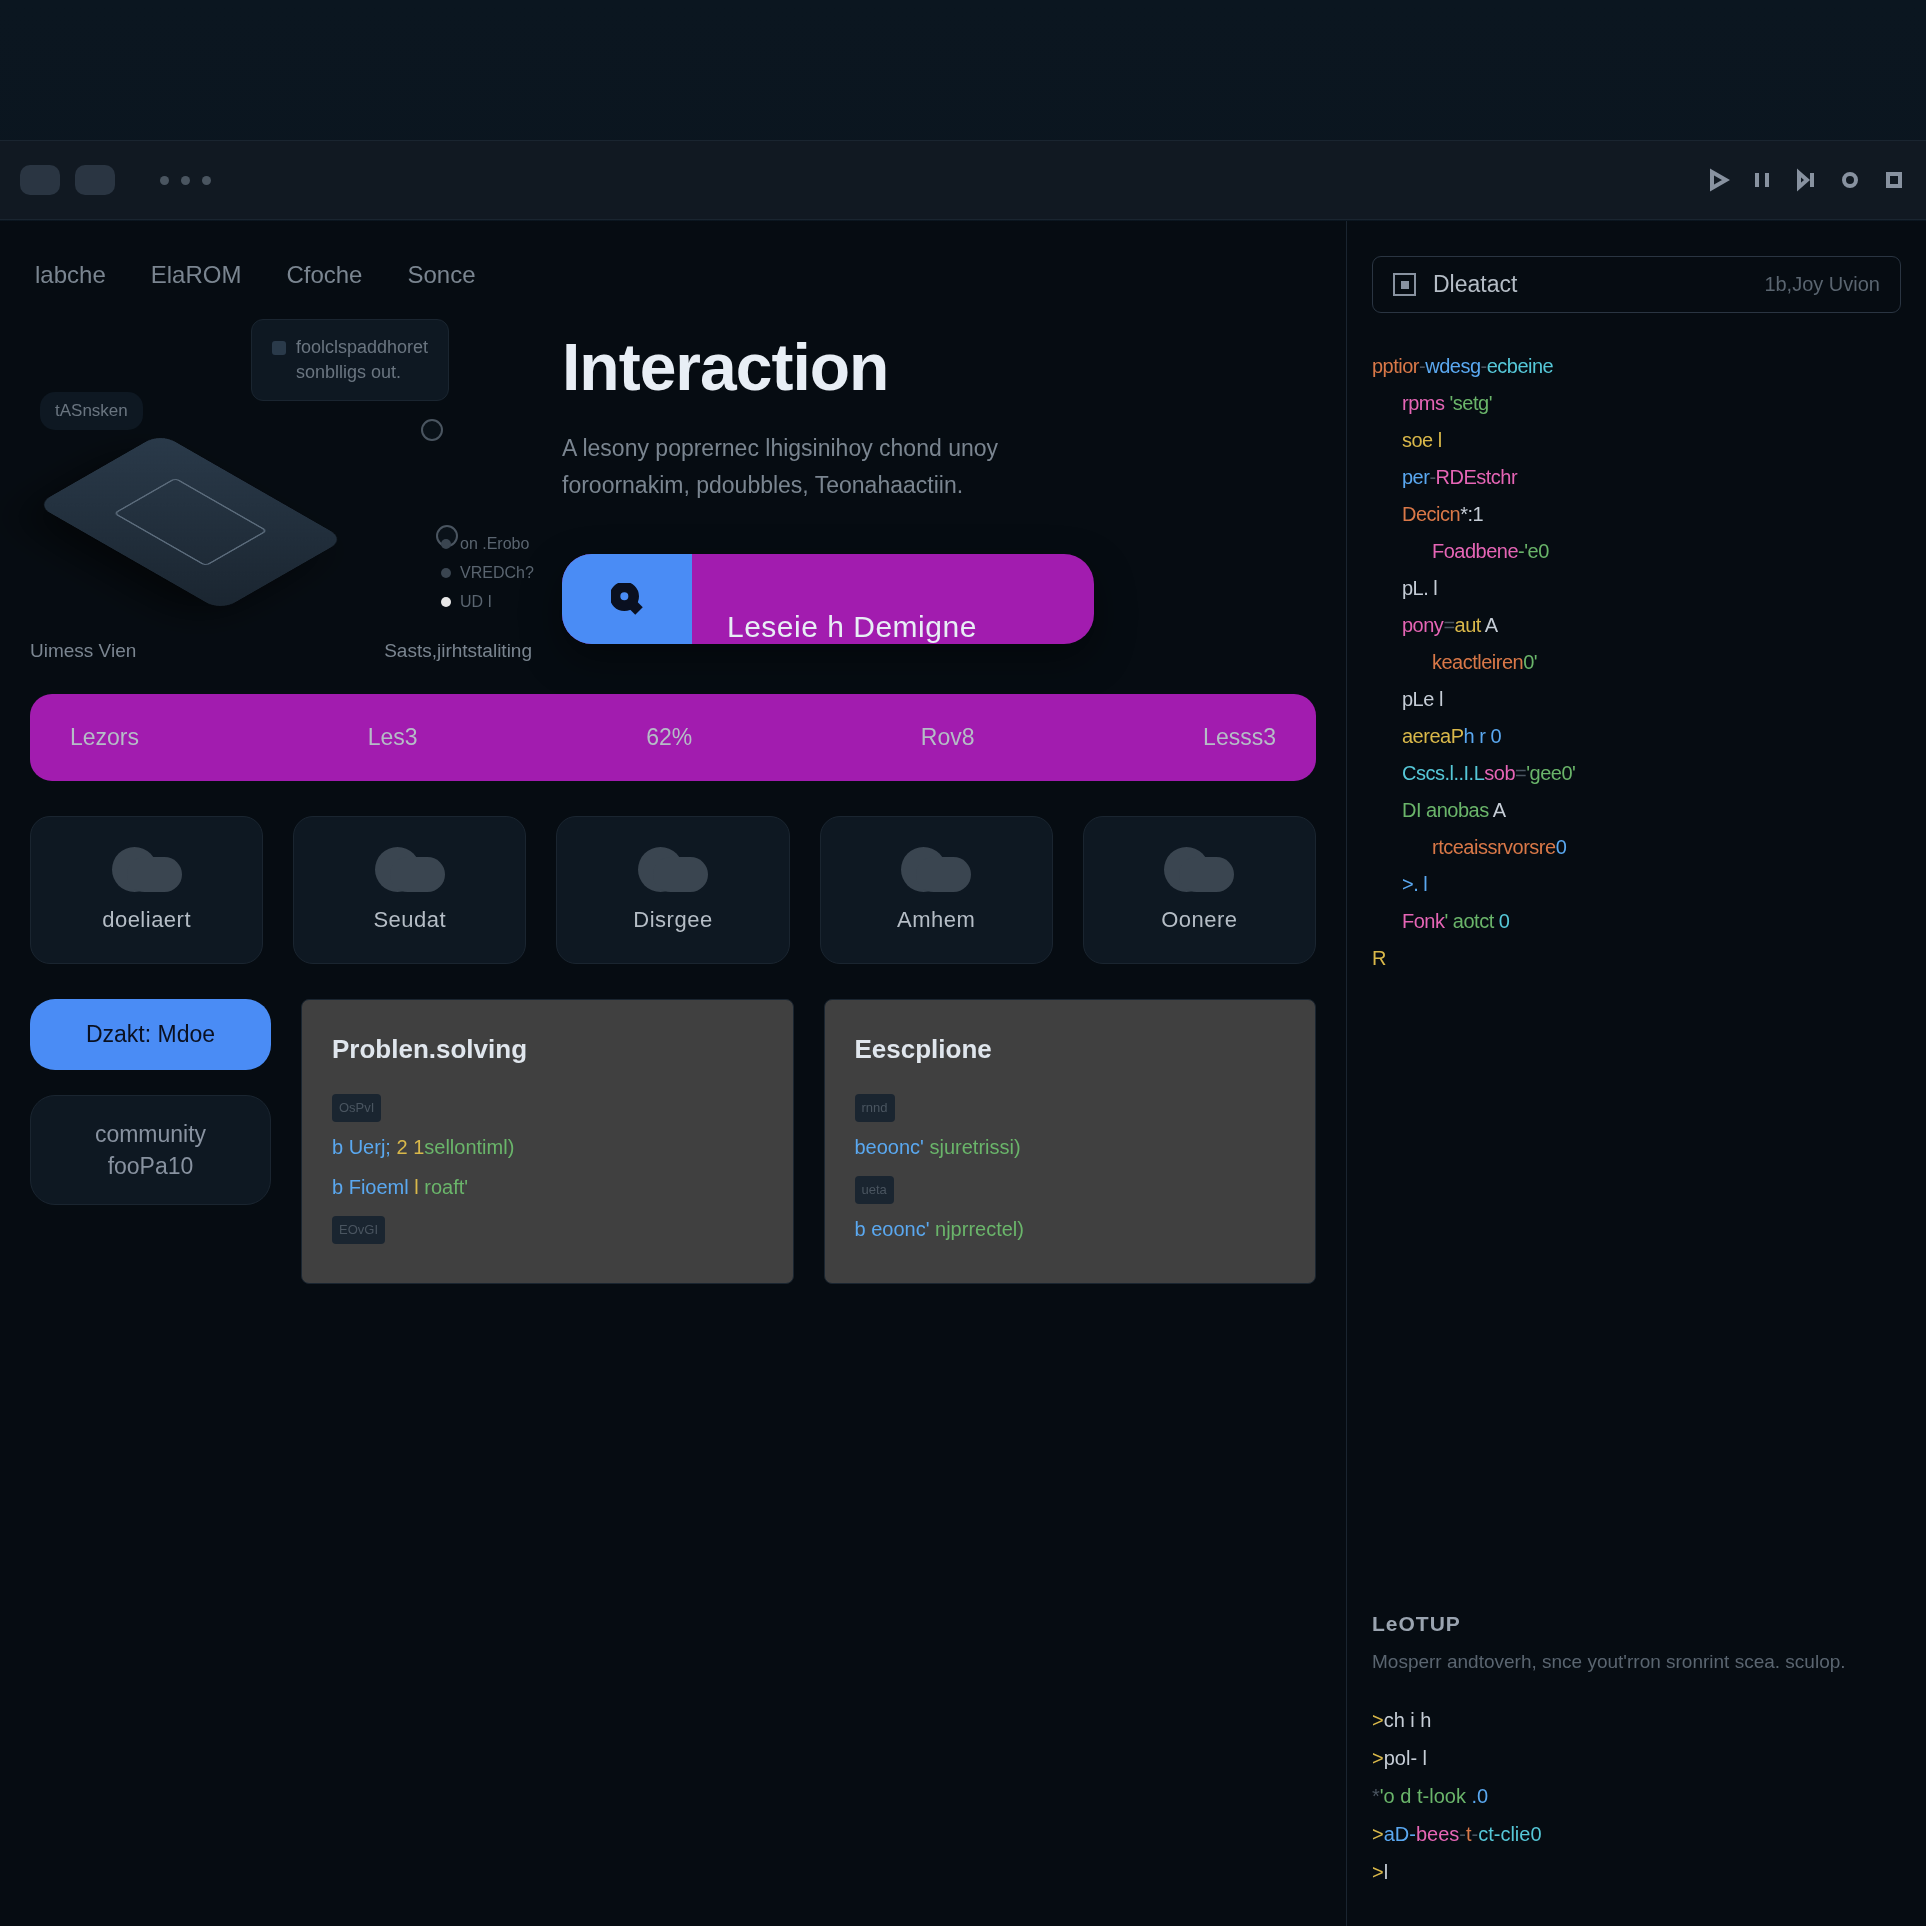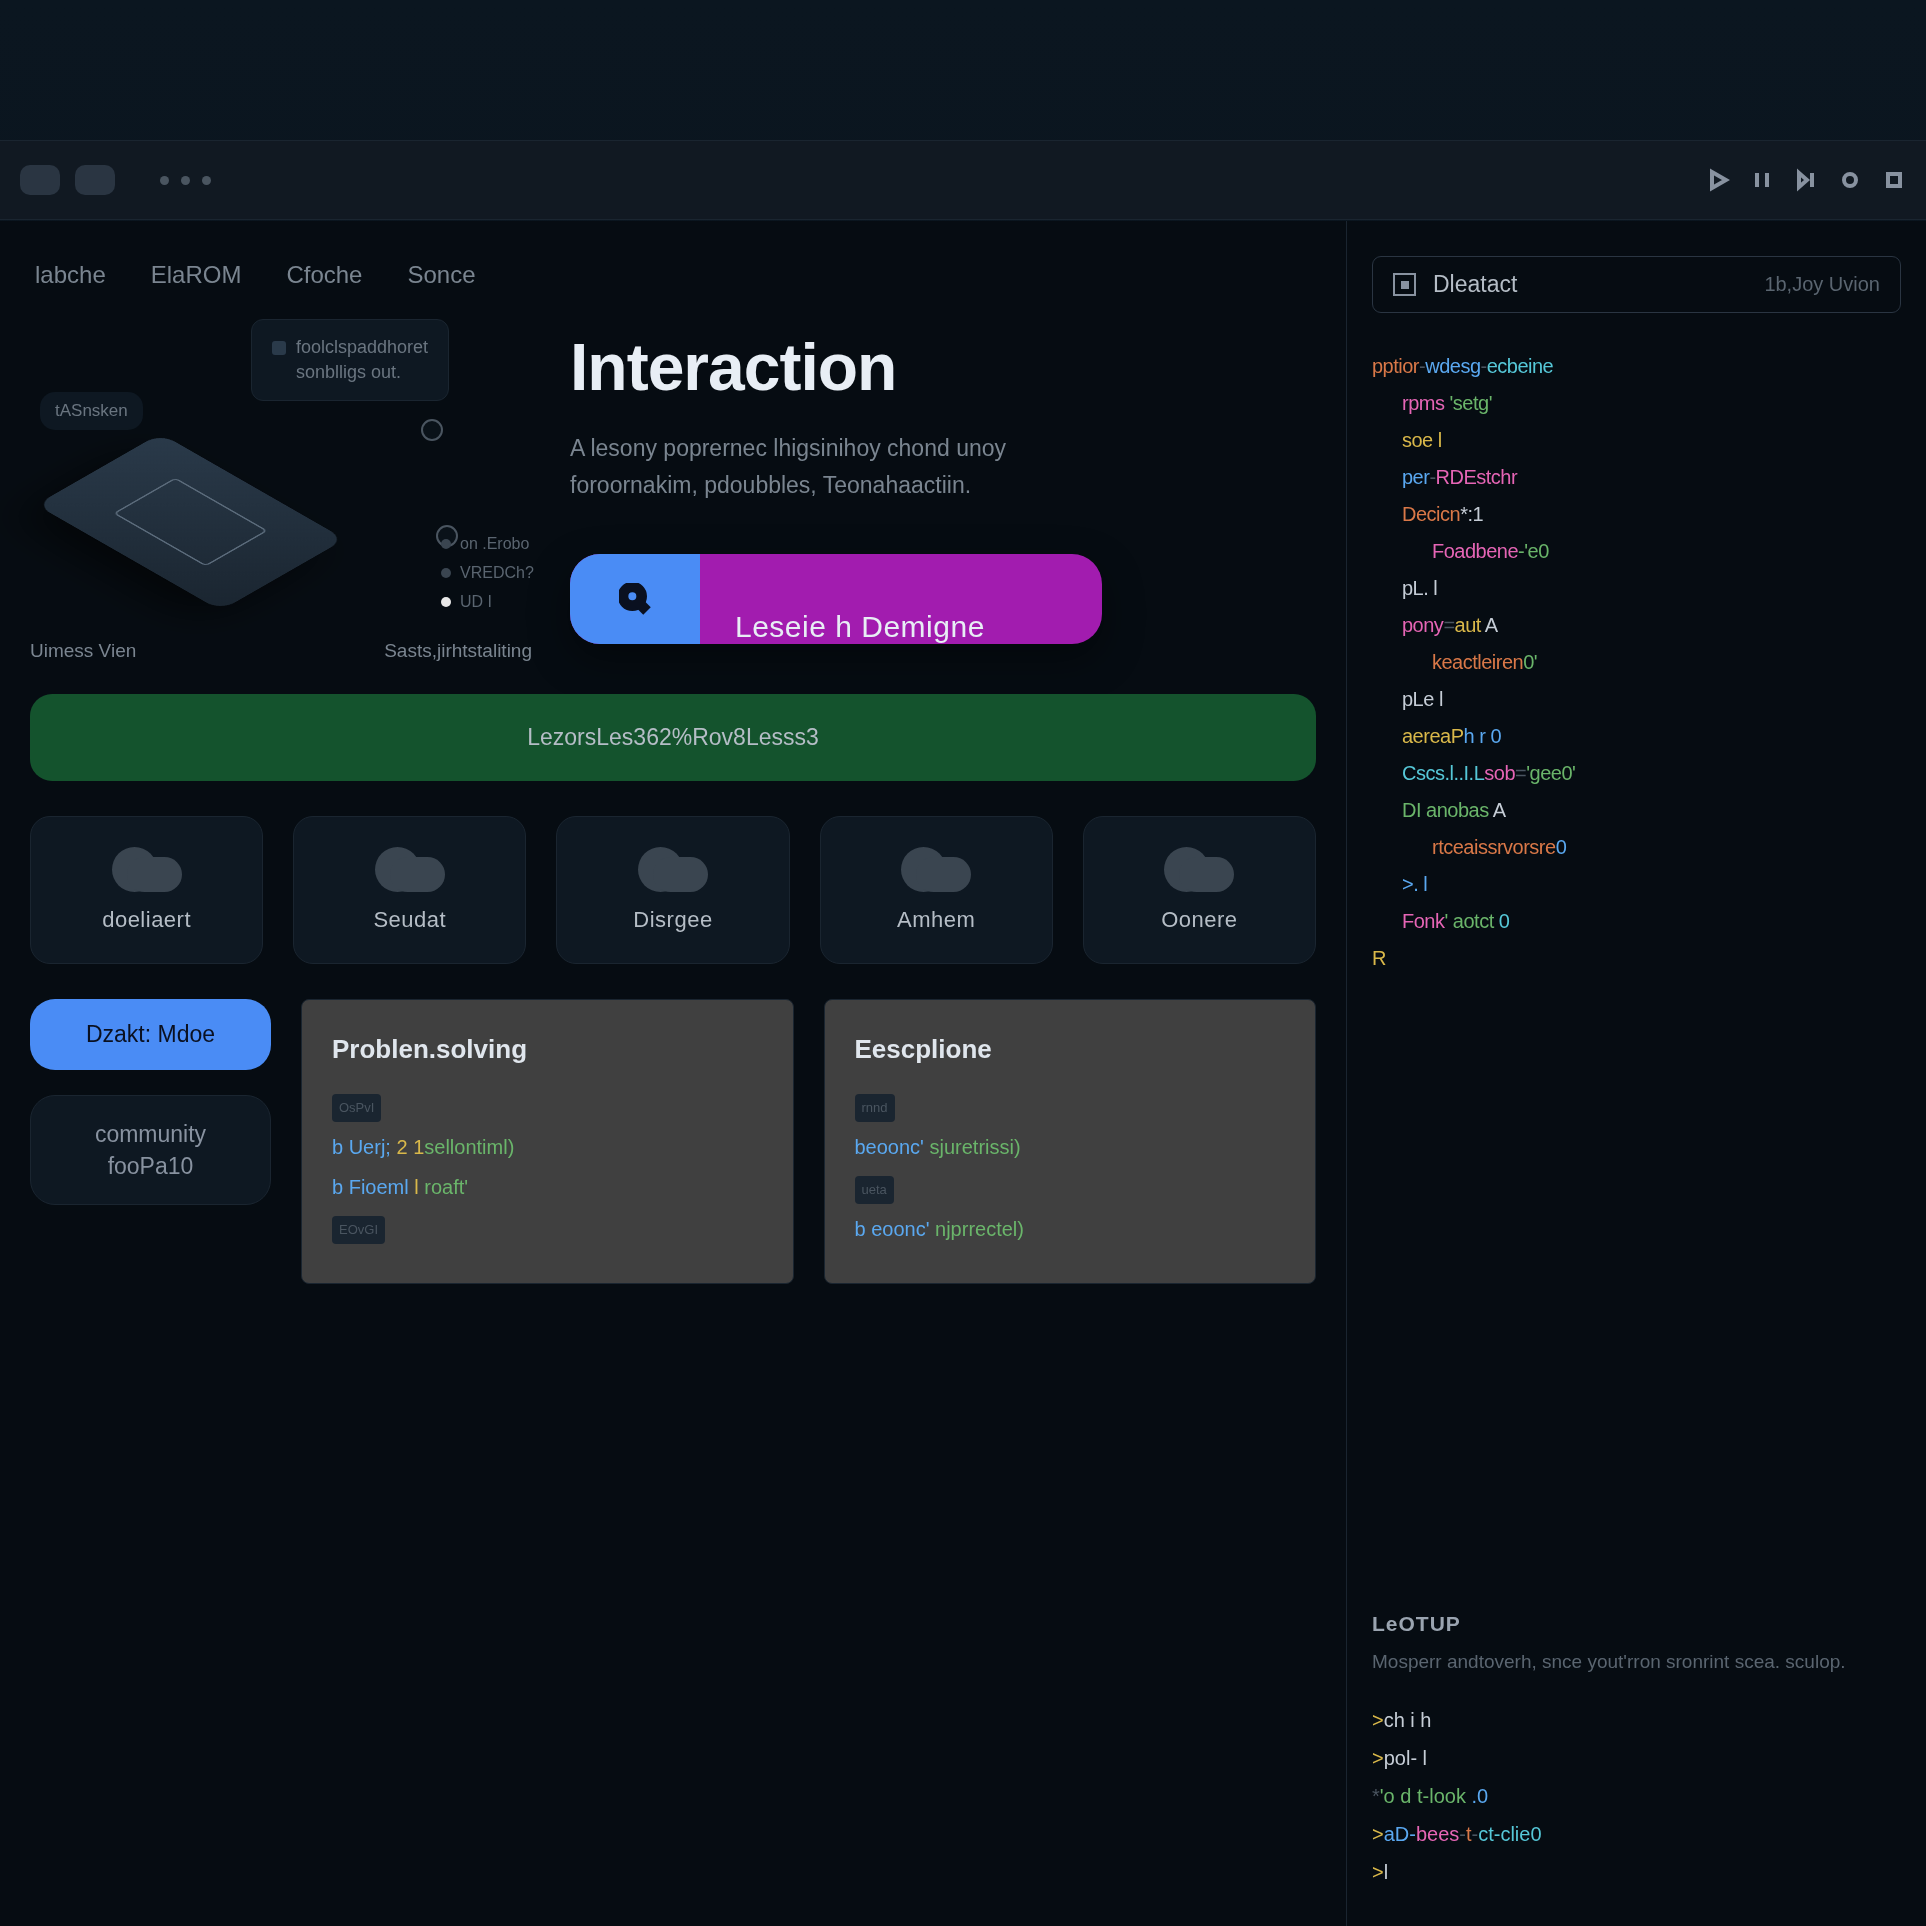--- a/index.html
+++ b/index.html
@@ -9,21 +9,21 @@
 .titlebar-left{display:flex;gap:15px;align-items:center}
 .pill{width:40px;height:30px;background:#2a3542;border-radius:10px}
 .dots{display:flex;gap:12px;margin-left:30px}
 .dot{width:9px;height:9px;background:#4a5560;border-radius:50%}
 .titlebar-right{margin-left:auto;display:flex;gap:20px;align-items:center;color:#7a8590}
 .ticon{width:24px;height:24px;stroke:#8892a0;fill:none;stroke-width:4}
 .app{position:absolute;top:221px;left:0;right:0;bottom:0;background:#060c12;display:flex}
 .main{flex:1;padding:40px 30px 30px 30px;display:flex;flex-direction:column}
 .topnav{display:flex;gap:45px;padding:0 0 30px 5px;font-size:24px;color:#7a8590}
 .topnav span{cursor:pointer}
-.hero{display:flex;gap:38px;margin-bottom:50px}
+.hero{display:flex;gap:30px;margin-bottom:50px}
 .hero-left{width:502px;position:relative}
 .annot{position:absolute;font-size:18px;color:#6a7580;line-height:1.4}
 .annot1{top:0;left:221px;background:#0e1822;padding:15px 20px;border-radius:12px;border:0.5px solid #1a2530}
 .bullet{display:inline-block;width:14px;height:14px;background:#2a3a4a;border-radius:3px;margin-right:10px;vertical-align:middle}
 .circ{position:absolute;width:22px;height:22px;border:2.5px solid #4a5560;border-radius:50%;background:#0a1219}
 .circ.c1{top:100px;left:391px}
 .circ.c2{top:206px;left:406px}
 .iso{position:absolute;top:115px;left:30px;width:261px;height:176px}
 .iso-shape{width:100%;height:100%;background:linear-gradient(135deg,#2a3a4a,#1a2530);transform:rotateX(55deg) rotateZ(45deg);border-radius:20px;box-shadow:0 30px 60px rgba(0,0,0,0.6)}
 .iso-inner{position:absolute;top:25%;left:25%;width:50%;height:50%;border:2px solid #5a6a7a;border-radius:6px}
@@ -34,21 +34,21 @@
 .ldot{width:10px;height:10px;background:#3a4550;border-radius:50%}
 .ldot.on{background:#e8e8e8}
 .labels{position:absolute;top:321px;left:0;right:0;display:flex;justify-content:space-between;font-size:19px;color:#7a8590}
 .hero-right{flex:1;padding-top:10px}
 .headline{font-size:66px;font-weight:700;color:#e8eef5;letter-spacing:-1px;margin-bottom:25px}
 .sub{font-size:23px;color:#7a8590;line-height:1.6;margin-bottom:50px;max-width:527px}
 .searchbtn{display:flex;align-items:flex-end;background:#a21caf;border-radius:30px;overflow:hidden;width:532px;height:90px;box-shadow:0 15px 40px rgba(0,0,0,0.4)}
 .searchbtn-icon{width:130px;height:100%;background:#4a8cf5;display:flex;align-items:center;justify-content:center}
 .searchbtn-icon svg{width:32px;height:32px;stroke:#0a1020;stroke-width:8;fill:none}
 .searchbtn-text{padding-left:35px;font-size:30px;color:#e8eef5;font-weight:500;letter-spacing:0.5px}
-.strip{background:#14532d;border-radius:22px;padding:30px 40px;display:flex;justify-content:center;margin-bottom:35px}
+.strip{background:#a21caf;border-radius:22px;padding:30px 40px;display:flex;justify-content:space-between;margin-bottom:35px}
 .strip span{font-size:23px;color:#b5bdc6}
 .cards{display:flex;gap:30px;margin-bottom:35px}
 .card{flex:1;background:#0e1822;border-radius:20px;padding:25px 20px 30px;text-align:center;border:0.5px solid #1a2530}
 .cloud{width:70px;height:45px;margin:0 auto 20px;position:relative}
 .cloud::before{content:'';position:absolute;width:45px;height:45px;background:#3a4550;border-radius:50%;left:0;top:5px}
 .cloud::after{content:'';position:absolute;width:55px;height:35px;background:#3a4550;border-radius:20px;left:15px;top:15px}
 .card-label{font-size:22px;color:#b5bdc6;letter-spacing:0.5px}
 .bottom{display:flex;gap:30px}
 .side{width:241px;display:flex;flex-direction:column;gap:25px}
 .pill-btn{padding:22px 30px;border-radius:25px;font-size:23px;text-align:center}

